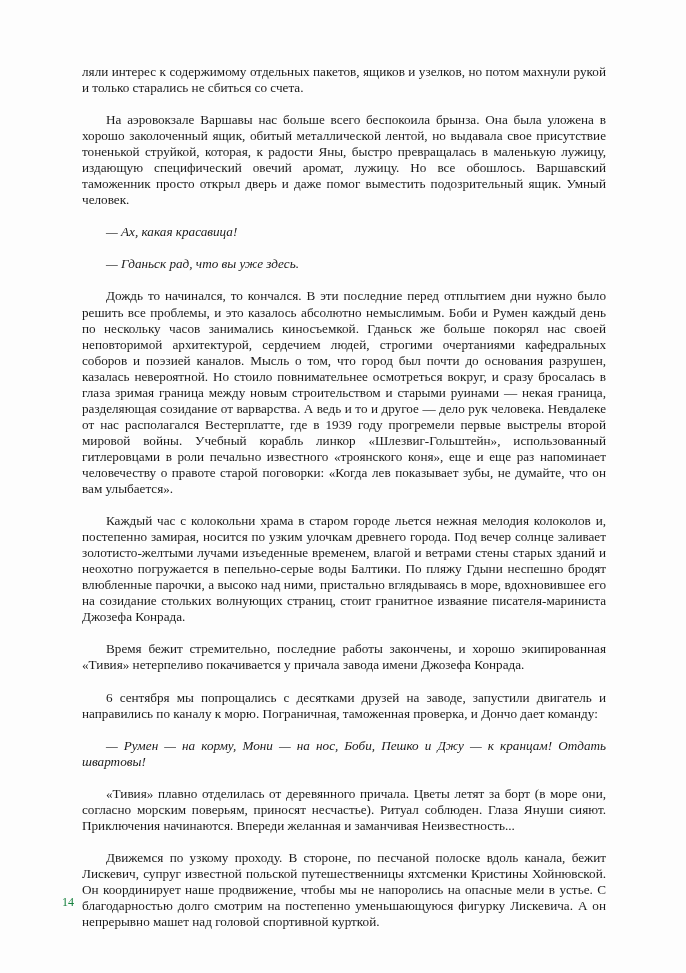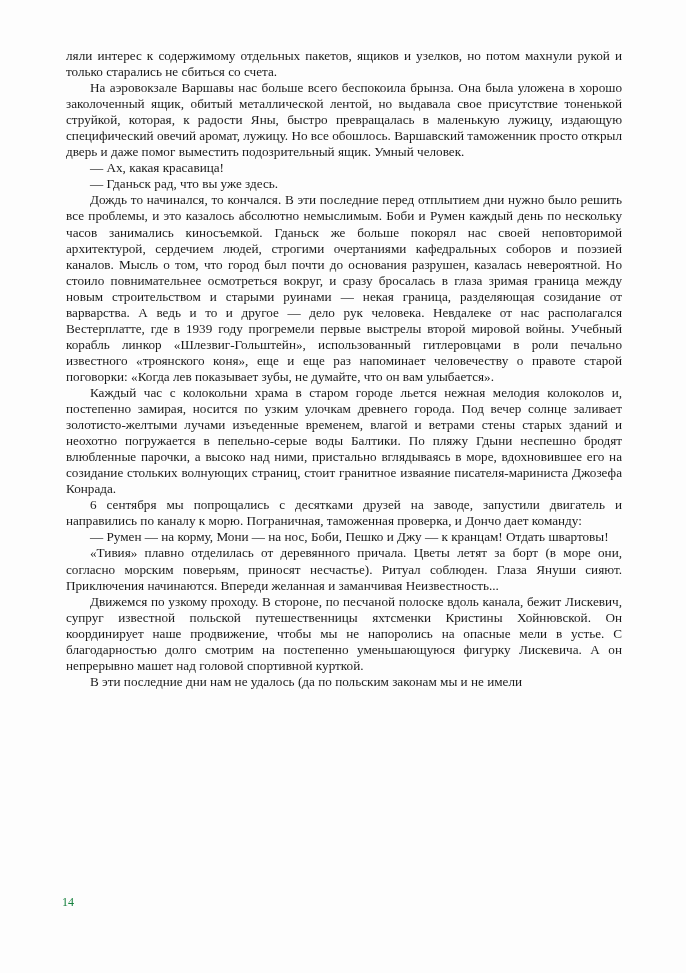--- a/index.html
+++ b/index.html
@@ -27,29 +27,30 @@
     top: 48px;
     width: 556px;
     color: #1a1a1a;
     font-size: 13.2px;
     line-height: 16.05px;
     text-align: justify;
     text-justify: inter-word;
     hyphens: manual;
   }
   .para {
-    margin: 0;
+    margin: 16px;
     text-indent: 24px;
     text-align: justify;
   }
   .para.noindent {
     text-indent: 0;
   }
   .para.dash {
     text-indent: 24px;
+    font-style: italic;
   }
   .page-number {
     position: absolute;
     left: 62px;
     top: 895px;
     font-size: 12px;
     color: #15803d;
     font-family: "Liberation Serif", serif;
   }
   
@@ -67,25 +68,25 @@
 
 <div class="page">
 
   <div class="text-column">
     <p class="para noindent">ляли интерес к содержимому отдельных пакетов, ящиков и узелков, но потом махнули рукой и только старались не сбиться со счета.</p>
     <p class="para">На аэровокзале Варшавы нас больше всего беспокоила брынза. Она была уложена в хорошо заколоченный ящик, обитый металлической лентой, но выдавала свое присутствие тоненькой струйкой, которая, к радости Яны, быстро превращалась в маленькую лужицу, издающую специфический овечий аромат, лужицу. Но все обошлось. Варшавский таможенник просто открыл дверь и даже помог выместить подозрительный ящик. Умный человек.</p>
     <p class="para dash">— Ах, какая красавица!</p>
     <p class="para dash">— Гданьск рад, что вы уже здесь.</p>
     <p class="para">Дождь то начинался, то кончался. В эти последние перед отплытием дни нужно было решить все проблемы, и это казалось абсолютно немыслимым. Боби и Румен каждый день по нескольку часов занимались киносъемкой. Гданьск же больше покорял нас своей неповторимой архитектурой, сердечием людей, строгими очертаниями кафедральных соборов и поэзией каналов. Мысль о том, что город был почти до основания разрушен, казалась невероятной. Но стоило повнимательнее осмотреться вокруг, и сразу бросалась в глаза зримая граница между новым строительством и старыми руинами — некая граница, разделяющая созидание от варварства. А ведь и то и другое — дело рук человека. Невдалеке от нас располагался Вестерплатте, где в 1939 году прогремели первые выстрелы второй мировой войны. Учебный корабль линкор «Шлезвиг-Гольштейн», использованный гитлеровцами в роли печально известного «троянского коня», еще и еще раз напоминает человечеству о правоте старой поговорки: «Когда лев показывает зубы, не думайте, что он вам улыбается».</p>
     <p class="para">Каждый час с колокольни храма в старом городе льется нежная мелодия колоколов и, постепенно замирая, носится по узким улочкам древнего города. Под вечер солнце заливает золотисто-желтыми лучами изъеденные временем, влагой и ветрами стены старых зданий и неохотно погружается в пепельно-серые воды Балтики. По пляжу Гдыни неспешно бродят влюбленные парочки, а высоко над ними, пристально вглядываясь в море, вдохновившее его на созидание стольких волнующих страниц, стоит гранитное изваяние писателя-мариниста Джозефа Конрада.</p>
+    <p class="para">Время бежит стремительно, последние работы закончены, и хорошо экипированная «Тивия» нетерпеливо покачивается у причала завода имени Джозефа Конрада.</p>
     <p class="para">6 сентября мы попрощались с десятками друзей на заводе, запустили двигатель и направились по каналу к морю. Пограничная, таможенная проверка, и Дончо дает команду:</p>
     <p class="para dash">— Румен — на корму, Мони — на нос, Боби, Пешко и Джу — к кранцам! Отдать швартовы!</p>
     <p class="para">«Тивия» плавно отделилась от деревянного причала. Цветы летят за борт (в море они, согласно морским поверьям, приносят несчастье). Ритуал соблюден. Глаза Януши сияют. Приключения начинаются. Впереди желанная и заманчивая Неизвестность...</p>
     <p class="para">Движемся по узкому проходу. В стороне, по песчаной полоске вдоль канала, бежит Лискевич, супруг известной польской путешественницы яхтсменки Кристины Хойнювской. Он координирует наше продвижение, чтобы мы не напоролись на опасные мели в устье. С благодарностью долго смотрим на постепенно уменьшающуюся фигурку Лискевича. А он непрерывно машет над головой спортивной курткой.</p>
-    <p class="para">В эти последние дни нам не удалось (да по польским законам мы и не имели</p>
   </div>
 
   <div class="page-number">14</div>
 
   <div class="watermark">
     
     
   </div>
 
 </div>

